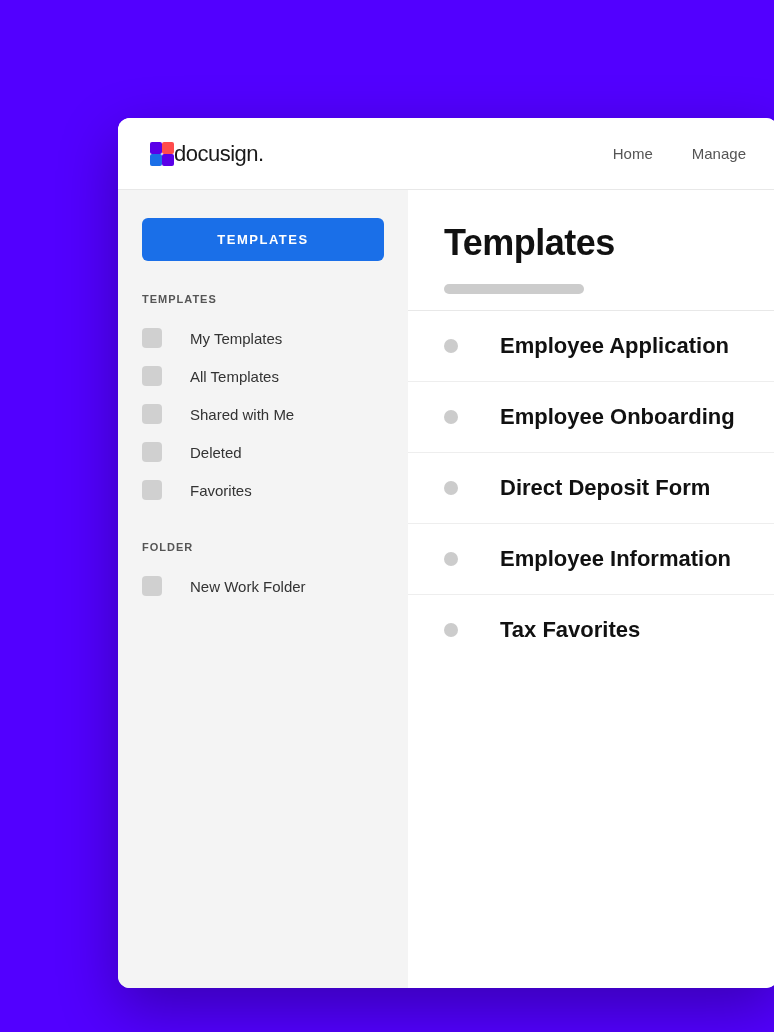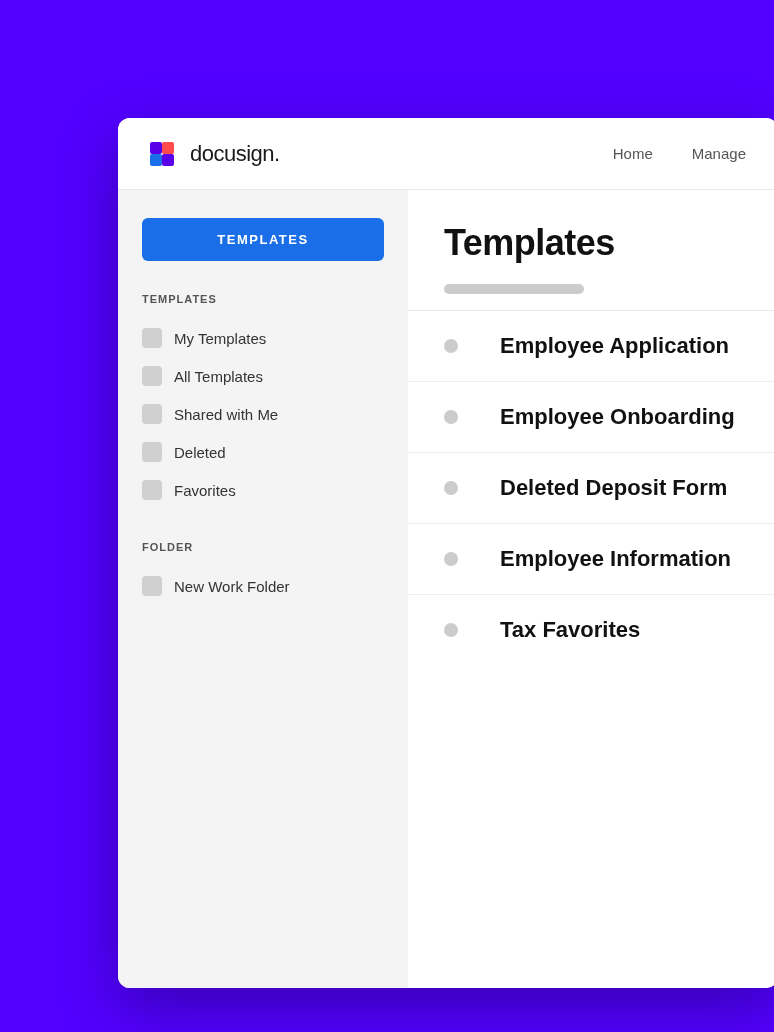--- a/index.html
+++ b/index.html
@@ -38,21 +38,21 @@
       padding: 0 32px;
       height: 72px;
       background: #ffffff;
       border-bottom: 1px solid #e8e8e8;
       flex-shrink: 0;
     }
 
     .logo-container {
       display: flex;
       align-items: center;
-      gap: 16px;
+      gap: 0;
       flex: 1;
     }
 
     .logo-icon {
       width: 24px;
       height: 24px;
       position: relative;
     }
 
     .logo-text {
@@ -116,21 +116,21 @@
     }
 
     .sidebar-items {
       list-style: none;
       margin-bottom: 32px;
     }
 
     .sidebar-item {
       display: flex;
       align-items: center;
-      gap: 12px;
+      gap: 28px;
       padding: 9px 0;
       cursor: pointer;
     }
 
     .sidebar-item-icon {
       width: 20px;
       height: 20px;
       background: #d0d0d0;
       border-radius: 4px;
       flex-shrink: 0;
@@ -277,21 +277,21 @@
         <li class="template-item">
           <div class="template-dot"></div>
           <span class="template-name">Employee Application</span>
         </li>
         <li class="template-item">
           <div class="template-dot"></div>
           <span class="template-name">Employee Onboarding</span>
         </li>
         <li class="template-item">
           <div class="template-dot"></div>
-          <span class="template-name">Deleted Deposit Form</span>
+          <span class="template-name">Direct Deposit Form</span>
         </li>
         <li class="template-item">
           <div class="template-dot"></div>
           <span class="template-name">Employee Information</span>
         </li>
         <li class="template-item">
           <div class="template-dot"></div>
           <span class="template-name">Tax Favorites</span>
         </li>
       </ul>

